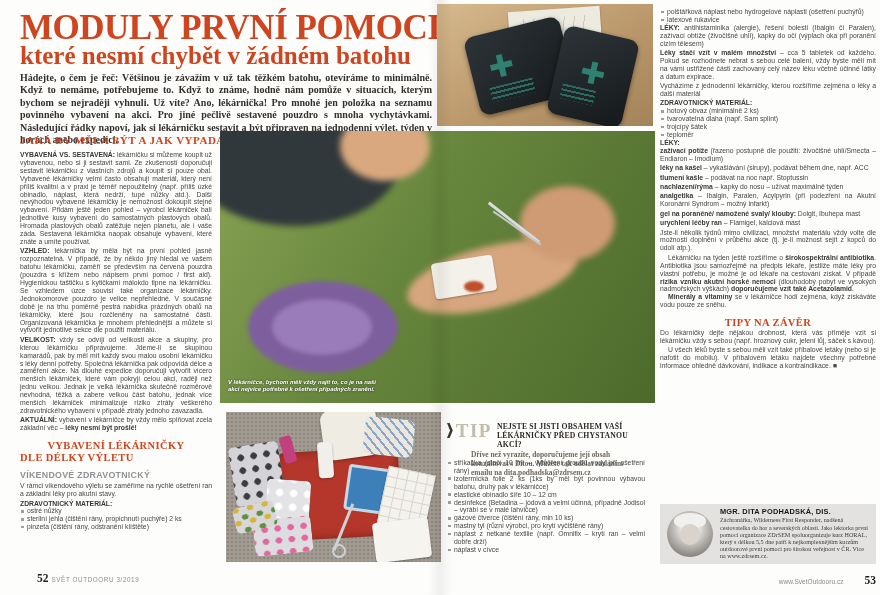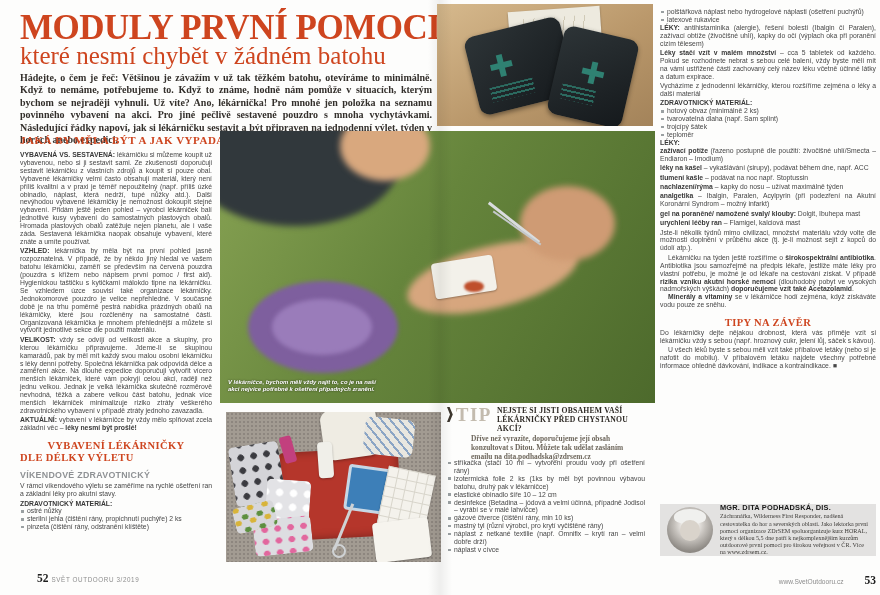--- a/index.html
+++ b/index.html
@@ -3,21 +3,21 @@
 <meta charset="utf-8">
 <style>
   html,body { margin:0; padding:0; background:#777; }
   #spread {
     position:relative; width:880px; height:595px; background:#fdfdfc;
     font-family:"Liberation Sans", sans-serif; overflow:hidden; margin:0 auto;
   }
   #title-line1 { position:absolute; left:20px; top:8px; font-family:"Liberation Serif",serif;
     font-weight:bold; font-size:35px; color:#ce451f; letter-spacing:-0.5px; white-space:nowrap; }
   #title-line2 { position:absolute; left:20px; top:42px; font-family:"Liberation Serif",serif;
-    font-weight:normal; font-size:25px; color:#ce451f; white-space:nowrap; }
+    font-weight:bold; font-size:25px; color:#ce451f; white-space:nowrap; }
   #intro { position:absolute; left:20px; top:72px; width:412px; font-family:"Liberation Serif",serif;
     font-weight:bold; font-size:10px; line-height:12.4px; color:#332f2b; text-align:justify; }
   #section1-heading { position:absolute; left:20px; top:134px; font-family:"Liberation Serif",serif;
     font-weight:bold; font-size:11px; color:#ce451f; letter-spacing:.5px; }
   .flow { position:absolute; font-size:6.8px; line-height:7.9px; color:#474747; }
   .flow b { color:#383838; }
   #left-flow  { left:20px;  top:151px; width:192px; }
   #mid-flow   { left:447px; top:459px; width:198px; }
   #right-flow { left:660px; top:8px;   width:216px; }
   .fl-p  { text-align:justify; margin:0 0 1.5px 0; }
@@ -55,32 +55,32 @@
   .stripes { position:absolute; width:44px; height:15px; opacity:.75;
     background:repeating-linear-gradient(180deg,#2f8172 0 2px,transparent 2px 5px); }
   #photo-main { left:220px; top:131px; width:435px; height:272px;
     background:linear-gradient(120deg,#87a253 0%,#66853c 45%,#4d6a2c 100%); }
   .caption { position:absolute; left:8px; bottom:10px; width:155px; font-style:italic; font-weight:bold;
     font-size:5.9px; line-height:7.1px; color:#ffffff; text-shadow:0 0 2px rgba(0,0,0,.7); }
   #photo-flatlay { left:226px; top:412px; width:215px; height:150px; background-color:#a29b92;
     background-image:radial-gradient(#8d867f 0.8px, transparent 1px); background-size:4px 4px; }
   .shape { position:absolute; }
   
-  #tipbox { position:absolute; left:447px; top:405px; width:200px; }
+  #tipbox { position:absolute; left:447px; top:421px; width:200px; }
   .tip-row { display:flex; align-items:flex-start; }
   .tip-chevron { width:11px; height:15px; margin-top:2px; background:#3c362e;
     clip-path:polygon(0 0, 45% 0, 100% 50%, 45% 100%, 0 100%, 52% 50%); }
   .tip-word { font-family:"Liberation Serif",serif; font-weight:bold; font-size:19px; line-height:19px;
     color:#c3bbae; letter-spacing:1.5px; margin:0 5px 0 3px; }
   .tip-heading { font-family:"Liberation Serif",serif; font-weight:bold; font-size:7.7px; line-height:9px;
     color:#2e2a25; letter-spacing:.2px; margin-top:1px; }
   .tip-sub { font-family:"Liberation Serif",serif; font-weight:bold; font-size:7.4px; line-height:8.8px;
     color:#6e675c; margin:2px 0 0 24px; width:172px; }
   
-  #author-box { position:absolute; left:660px; top:504px; width:216px; height:52px; background:#e3e2e1;
+  #author-box { position:absolute; left:660px; top:504px; width:216px; height:60px; background:#e3e2e1;
     display:flex; align-items:center; padding:5px 7px; box-sizing:border-box; }
   .author-photo { width:46px; height:46px; border-radius:50%; flex:none; position:relative; overflow:hidden;
     background:radial-gradient(circle at 50% 38%, #e8e5e1 0 24%, #c5c1bc 42%, #908c87 72%, #6e6a65); }
   .author-photo::before { content:""; position:absolute; left:7px; top:2px; width:32px; height:15px;
     background:#f0f0ee; border-radius:50% 50% 42% 42%; }
   .author-photo::after { content:""; position:absolute; left:13px; top:13px; width:20px; height:21px;
     background:#d9d3cb; border-radius:48%; }
   .author-text { margin-left:7px; }
   .author-name { font-weight:bold; font-size:7.4px; color:#181818; letter-spacing:.2px; }
   .author-bio { font-family:"Liberation Serif",serif; font-size:6.1px; line-height:7.2px; color:#3d3b38; margin-top:1px; }

